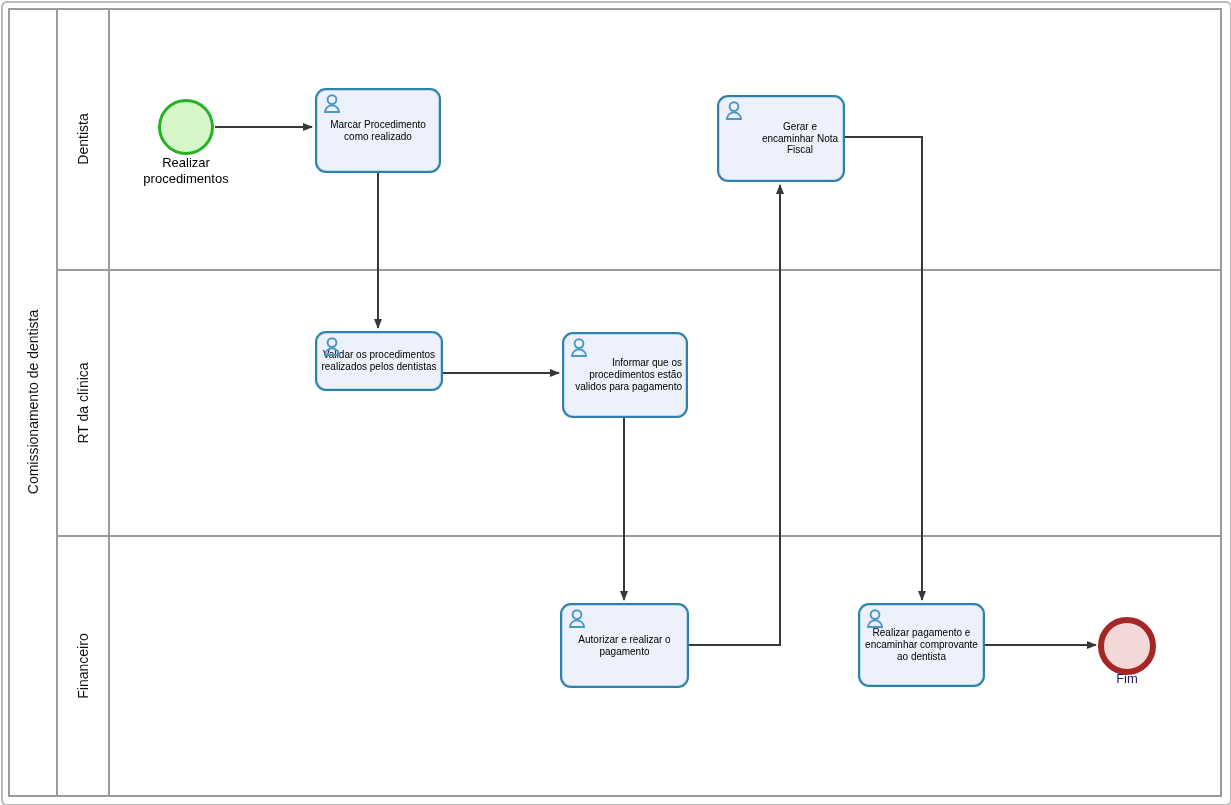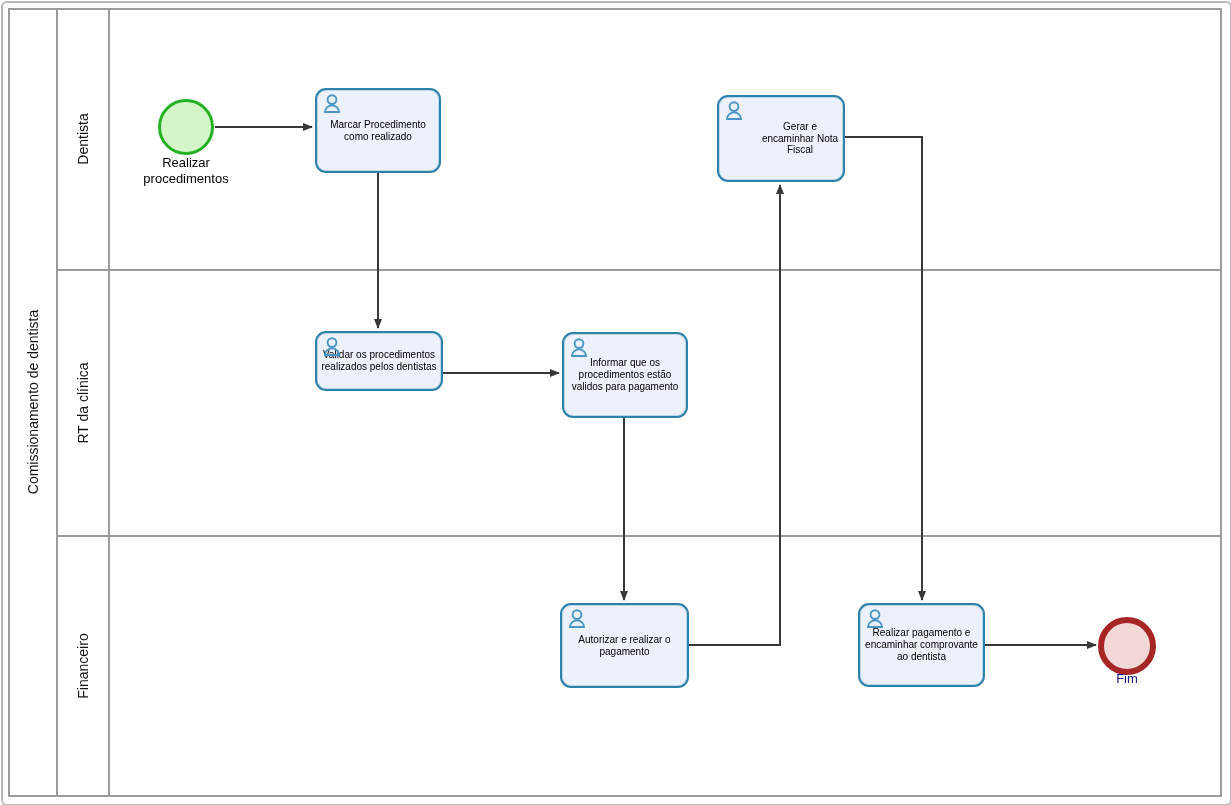--- a/index.html
+++ b/index.html
@@ -82,21 +82,21 @@
   <div class="task" style="left:315px; top:331px; width:128px; height:60px;">
     <span class="uicon">
       <svg width="20" height="20" viewBox="0 0 20 20">
           <circle cx="10" cy="6.6" r="4.4"></circle>
           <path d="M3 19a7 6.6 0 0 1 14 0z"></path>
         </svg>
     </span>
     <span>Validar os procedimentos realizados pelos dentistas</span>
   </div>
 
-  <div class="task" style="left:562px; top:332px; width:126px; height:86px;">
+  <div class="task" style="left:562px; top:332px; width:126px; height:86px;text-align:right;">
     <span class="uicon">
       <svg width="20" height="20" viewBox="0 0 20 20">
           <circle cx="10" cy="6.6" r="4.4"></circle>
           <path d="M3 19a7 6.6 0 0 1 14 0z"></path>
         </svg>
     </span>
     <span>Informar que os procedimentos estão validos para pagamento</span>
   </div>
 
   <div class="task" style="left:560px; top:603px; width:129px; height:85px;">

